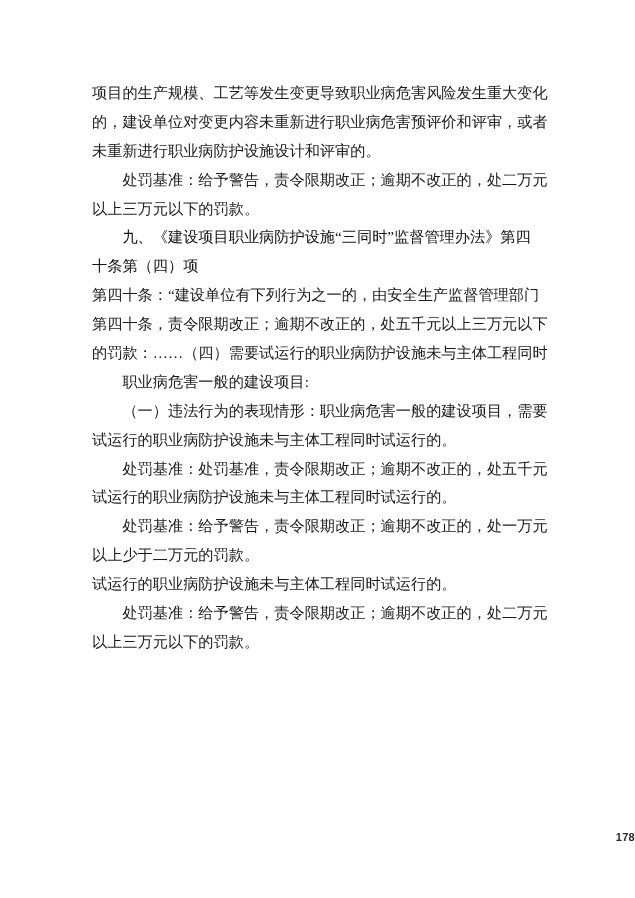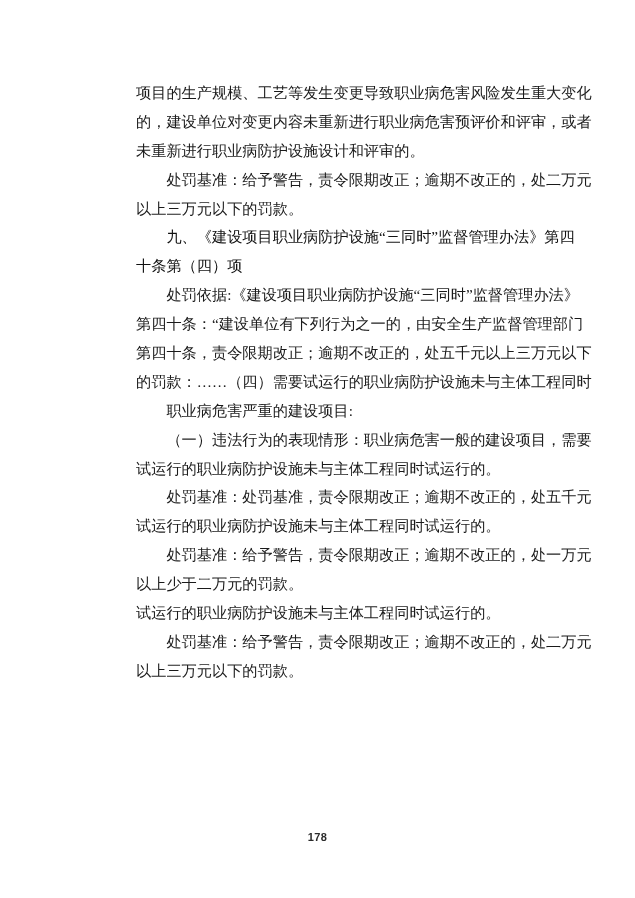--- a/index.html
+++ b/index.html
@@ -13,21 +13,20 @@
     height: 898px;
     background: #ffffff;
     overflow: hidden;
     font-family: "Liberation Serif", "DejaVu Serif", serif;
   }
   .doc-body {
     position: absolute;
     left: 92px;
     top: 79px;
     width: 470px;
-    margin-left: 44px;
   }
   .line {
     font-size: 15.2px;
     line-height: 28.9px;
     height: 28.9px;
     color: #1a1a1a;
     white-space: nowrap;
     letter-spacing: 0;
   }
   .line.indent {
@@ -35,45 +34,44 @@
   }
   .line.bold {
     font-weight: normal;
     color: #111111;
   }
   .page-number {
     position: absolute;
     top: 831px;
     left: 0;
     width: 100%;
-    text-align: center;
+    text-align: right;
     font-family: "Liberation Sans", "DejaVu Sans", sans-serif;
     font-size: 11px;
     font-weight: 600;
     color: #2b2b2b;
     letter-spacing: 0.3px;
   }
 </style>
 </head>
 <body>
 
 <div class="page">
   <div class="doc-body">
       <div class="line">项目的生产规模、工艺等发生变更导致职业病危害风险发生重大变化</div>
       <div class="line">的，建设单位对变更内容未重新进行职业病危害预评价和评审，或者</div>
       <div class="line">未重新进行职业病防护设施设计和评审的。</div>
       <div class="line indent">处罚基准：给予警告，责令限期改正；逾期不改正的，处二万元</div>
       <div class="line">以上三万元以下的罚款。</div>
       <div class="line indent bold">九、《建设项目职业病防护设施“三同时”监督管理办法》第四</div>
       <div class="line bold">十条第（四）项</div>
-      <div class="line indent">处罚依据:《建设项目职业病防护设施“三同时”监督管理办法》</div>
       <div class="line">第四十条：“建设单位有下列行为之一的，由安全生产监督管理部门</div>
       <div class="line">第四十条，责令限期改正；逾期不改正的，处五千元以上三万元以下</div>
       <div class="line">的罚款：……（四）需要试运行的职业病防护设施未与主体工程同时</div>
-      <div class="line indent">职业病危害严重的建设项目:</div>
+      <div class="line indent">职业病危害一般的建设项目:</div>
       <div class="line indent">（一）违法行为的表现情形：职业病危害一般的建设项目，需要</div>
       <div class="line">试运行的职业病防护设施未与主体工程同时试运行的。</div>
       <div class="line indent">处罚基准：处罚基准，责令限期改正；逾期不改正的，处五千元</div>
       <div class="line">试运行的职业病防护设施未与主体工程同时试运行的。</div>
       <div class="line indent">处罚基准：给予警告，责令限期改正；逾期不改正的，处一万元</div>
       <div class="line">以上少于二万元的罚款。</div>
       <div class="line">试运行的职业病防护设施未与主体工程同时试运行的。</div>
       <div class="line indent">处罚基准：给予警告，责令限期改正；逾期不改正的，处二万元</div>
       <div class="line">以上三万元以下的罚款。</div>
     </div>

